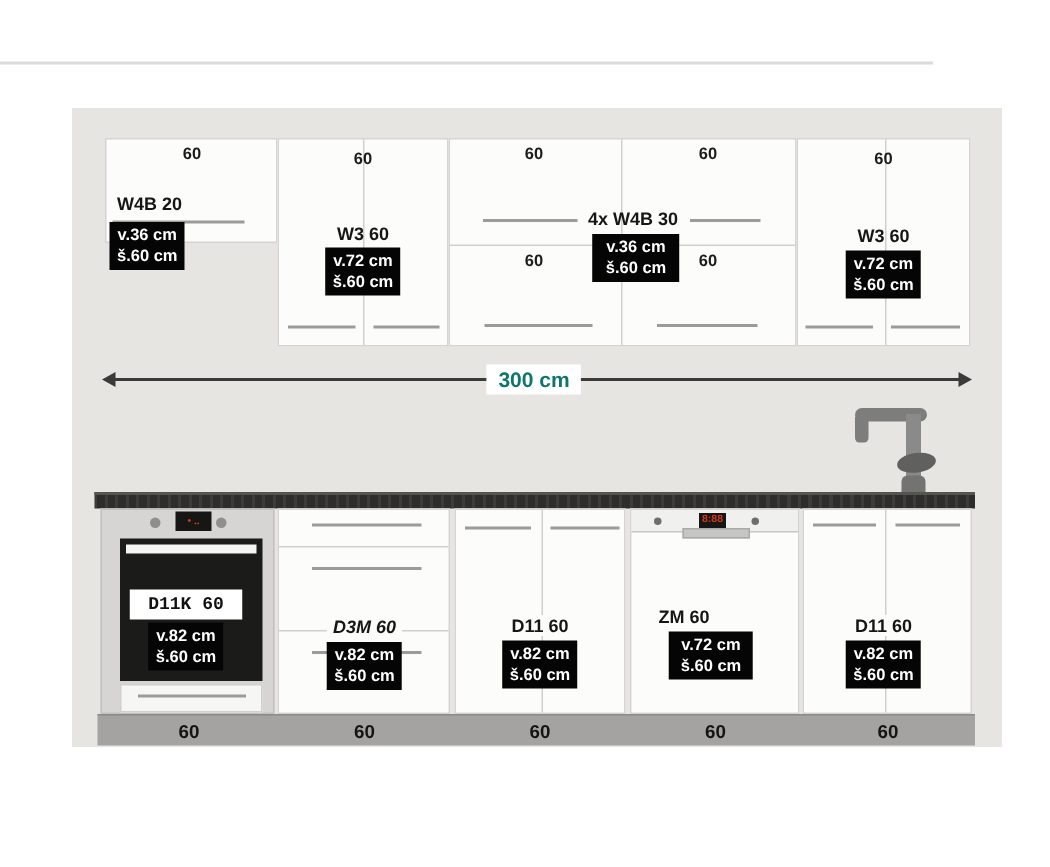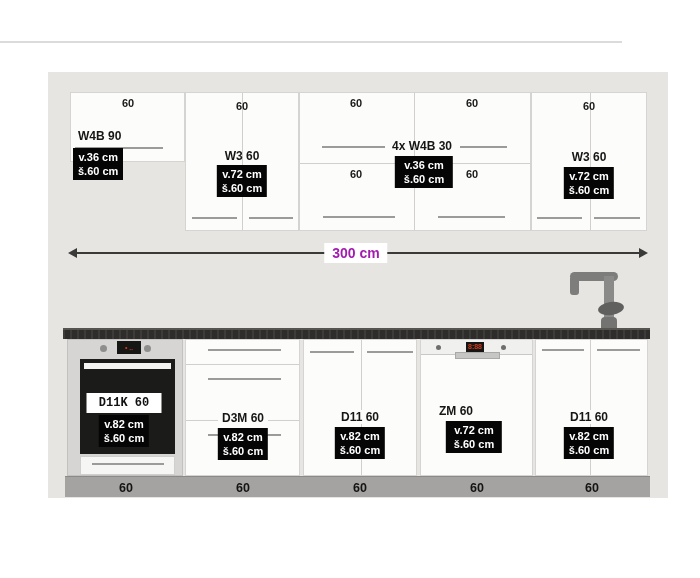--- a/index.html
+++ b/index.html
@@ -18,21 +18,21 @@
         padding:2px 5px;text-align:center;white-space:nowrap;}
   .counter{background:#2e2d2b;border-top:2px solid #55544f;box-sizing:border-box;
      background-image:repeating-linear-gradient(90deg,rgba(255,255,255,0.07) 0 2px,rgba(0,0,0,0) 2px 7px);}
   .plinth{background:#a4a3a1;border-top:1px solid #8b8a88;box-sizing:border-box;}
   .p60{font-size:12.5px;font-weight:bold;color:#141412;text-align:center;width:40px;}
   .dimline{background:#3a3a38;height:2px;}
   .arrowL{width:0;height:0;border-top:5px solid transparent;border-bottom:5px solid transparent;
           border-right:9px solid #3a3a38;}
   .arrowR{width:0;height:0;border-top:5px solid transparent;border-bottom:5px solid transparent;
           border-left:9px solid #3a3a38;}
-  .dimlabel{background:#ffffff;color:#a21caf;font-size:14px;font-weight:bold;
+  .dimlabel{background:#ffffff;color:#0f766e;font-size:14px;font-weight:bold;
             padding:2px 8px;white-space:nowrap;}
   .oven-surround{background:#d6d5d3;border:1px solid #c2c1bf;box-sizing:border-box;}
   .oven-door{background:#1b1b19;}
   .oven-bar{background:#f4f4f2;}
   .knob{border-radius:50%;background:#8e8e8c;}
   .whitebox{background:#ffffff;color:#111;font-size:12px;font-weight:bold;line-height:20px;
             text-align:center;}
   .panel{background:#f0f0ee;border-bottom:1px solid #c8c8c6;box-sizing:border-box;}
   .display{background:#161614;color:#d23a1e;font-size:7px;line-height:10px;font-weight:bold;text-align:center;}
   .faucet-part{background:#7d7d7b;}
@@ -42,21 +42,21 @@
 
 <div id="stage">
 
   <div class="abs" style="left:0;top:41px;width:622px;height:2px;background:#dcdbd9;"></div>
 
   <div class="abs wall" style="left:48px;top:72px;width:620px;height:426px;"></div>
 
   <div class="abs cab" style="left:70px;top:92px;width:115px;height:70px;"></div>
   <div class="abs w60" style="left:108px;top:97px;">60</div>
   <div class="abs handle" style="left:75px;top:147px;width:88px;"></div>
-  <div class="abs code" style="left:78px;top:129px;">W4B 90</div>
+  <div class="abs code" style="left:78px;top:129px;">W4B 20</div>
   <div class="abs dims" style="left:73px;top:148px;">
     <span>v.36 cm</span><br>
     <span>š.60 cm</span>
   </div>
 
   <div class="abs cab" style="left:185px;top:92px;width:114px;height:139px;">
     <div class="abs vdiv" style="left:56px;top:0;height:137px;"></div>
   </div>
   <div class="abs w60" style="left:222px;top:100px;">60</div>
   <div class="abs handle" style="left:192px;top:217px;width:45px;"></div>
@@ -126,21 +126,21 @@
   <div class="abs" style="left:80px;top:456px;width:95px;height:19px;background:#f6f6f4;border:1px solid #cfcfcd;box-sizing:border-box;"></div>
   <div class="abs handle" style="left:92px;top:463px;width:72px;"></div>
 
   <div class="abs cab" style="left:185px;top:339px;width:115px;height:137px;">
     <div class="abs handle" style="left:22px;top:9px;width:73px;"></div>
     <div class="abs hdiv" style="left:0;top:24px;width:113px;"></div>
     <div class="abs handle" style="left:22px;top:38px;width:73px;"></div>
     <div class="abs hdiv" style="left:0;top:80px;width:113px;"></div>
     <div class="abs handle" style="left:22px;top:94px;width:73px;"></div>
   </div>
-  <div class="abs code center" style="left:243px;top:411px;background:#fcfcfa;padding:0 4px;">D3M 60</div>
+  <div class="abs code center" style="left:243px;top:411px;background:#fcfcfa;padding:0 4px;font-style:italic;">D3M 60</div>
   <div class="abs dims center" style="left:243px;top:428px;">
     <span>v.82 cm</span><br>
     <span>š.60 cm</span>
   </div>
 
   <div class="abs cab" style="left:303px;top:339px;width:114px;height:137px;">
     <div class="abs vdiv" style="left:57px;top:0;height:135px;"></div>
     <div class="abs handle" style="left:6px;top:11px;width:44px;"></div>
     <div class="abs handle" style="left:63px;top:11px;width:46px;"></div>
   </div>

